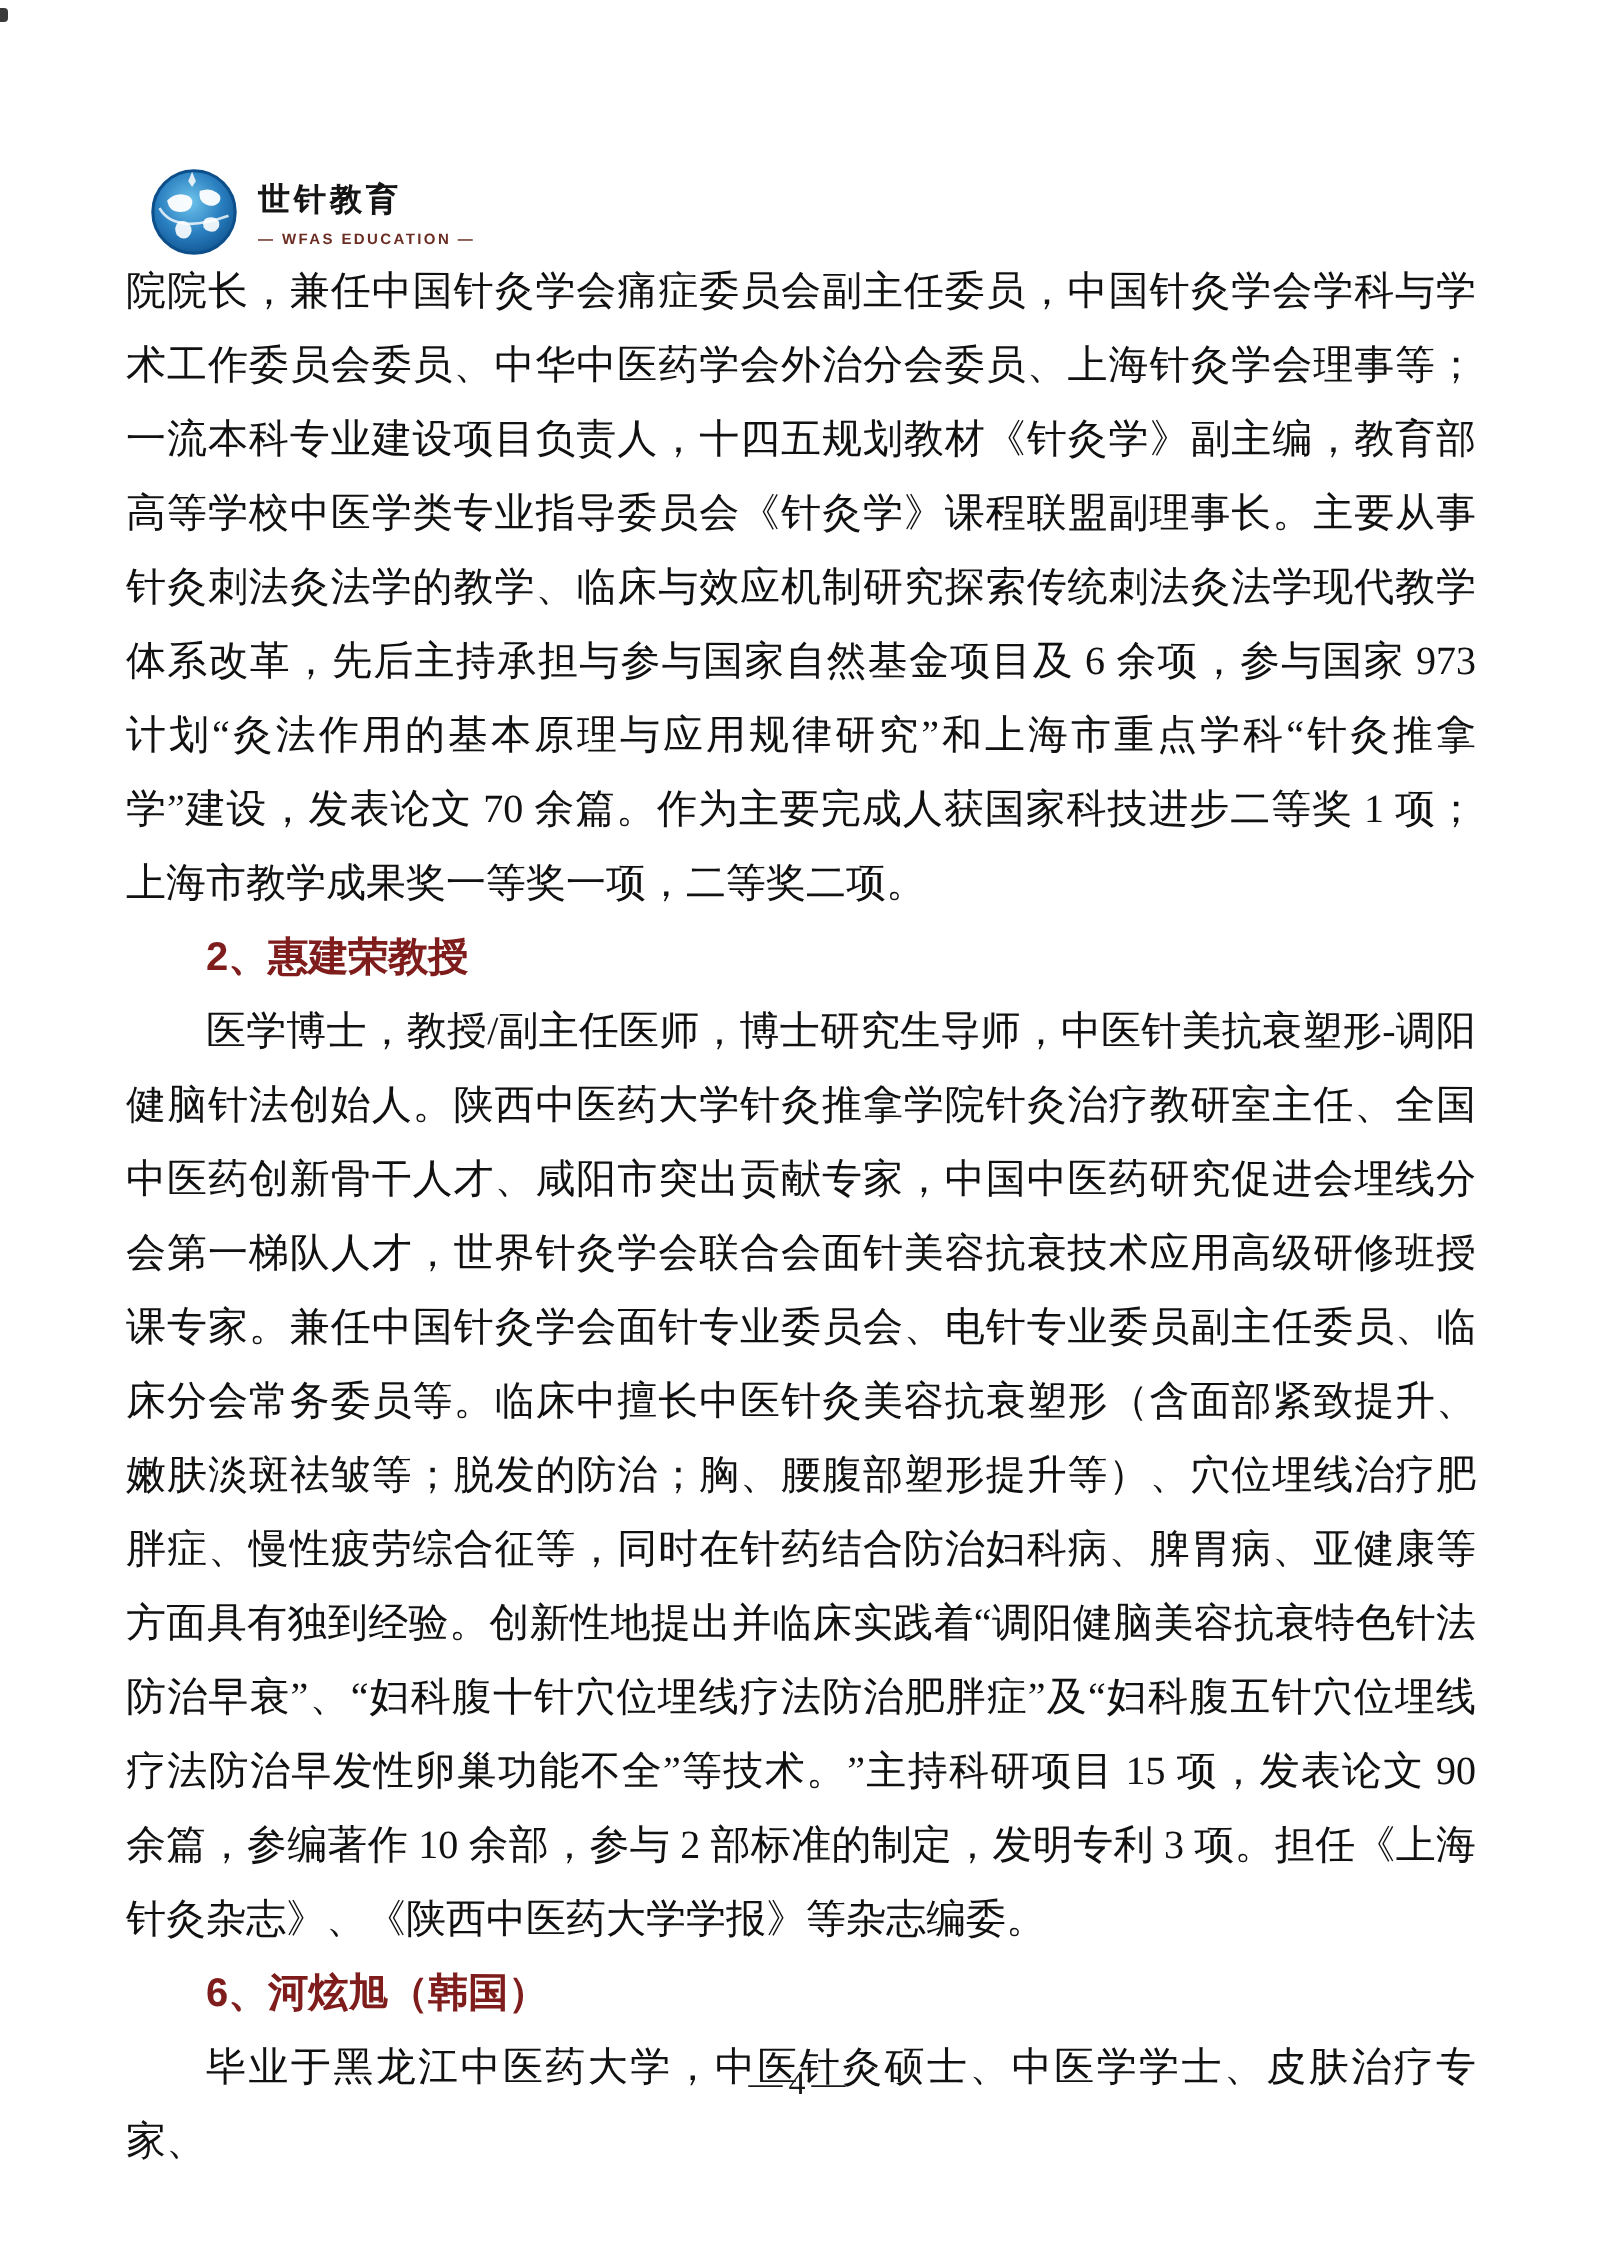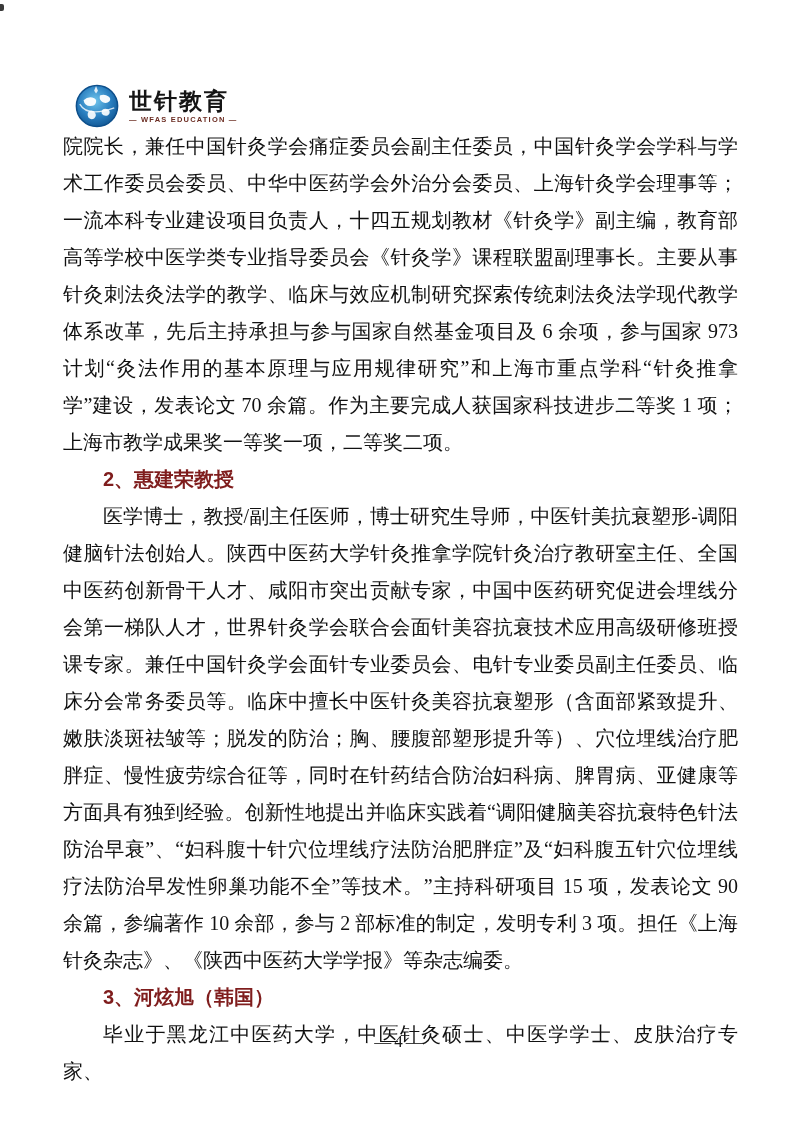--- a/index.html
+++ b/index.html
@@ -38,21 +38,21 @@
     flex: 0 0 auto;
   }
   .logo-text {
     display: flex;
     flex-direction: column;
     justify-content: center;
   }
   .logo-title {
     font-family: "Liberation Sans", sans-serif;
     font-weight: bold;
-    font-size: 23px;
+    font-size: 16px;
     line-height: 26px;
     letter-spacing: 2px;
     color: #151515;
     white-space: nowrap;
   }
   .logo-subtitle {
     font-family: "Liberation Sans", sans-serif;
     font-weight: bold;
     font-size: 7.5px;
     line-height: 10px;
@@ -130,19 +130,19 @@
     <div class="logo-text">
       <div class="logo-title">世针教育</div>
       <div class="logo-subtitle">— WFAS EDUCATION —</div>
     </div>
   </div>
 
   <div class="content">
     <p class="para no-indent">院院长，兼任中国针灸学会痛症委员会副主任委员，中国针灸学会学科与学术工作委员会委员、中华中医药学会外治分会委员、上海针灸学会理事等；一流本科专业建设项目负责人，十四五规划教材《针灸学》副主编，教育部高等学校中医学类专业指导委员会《针灸学》课程联盟副理事长。主要从事针灸刺法灸法学的教学、临床与效应机制研究探索传统刺法灸法学现代教学体系改革，先后主持承担与参与国家自然基金项目及 6 余项，参与国家 973 计划“灸法作用的基本原理与应用规律研究”和上海市重点学科“针灸推拿学”建设，发表论文 70 余篇。作为主要完成人获国家科技进步二等奖 1 项；上海市教学成果奖一等奖一项，二等奖二项。</p>
     <p class="heading">2、惠建荣教授</p>
     <p class="para">医学博士，教授/副主任医师，博士研究生导师，中医针美抗衰塑形-调阳健脑针法创始人。陕西中医药大学针灸推拿学院针灸治疗教研室主任、全国中医药创新骨干人才、咸阳市突出贡献专家，中国中医药研究促进会埋线分会第一梯队人才，世界针灸学会联合会面针美容抗衰技术应用高级研修班授课专家。兼任中国针灸学会面针专业委员会、电针专业委员副主任委员、临床分会常务委员等。临床中擅长中医针灸美容抗衰塑形（含面部紧致提升、嫩肤淡斑祛皱等；脱发的防治；胸、腰腹部塑形提升等）、穴位埋线治疗肥胖症、慢性疲劳综合征等，同时在针药结合防治妇科病、脾胃病、亚健康等方面具有独到经验。创新性地提出并临床实践着“调阳健脑美容抗衰特色针法防治早衰”、“妇科腹十针穴位埋线疗法防治肥胖症”及“妇科腹五针穴位埋线疗法防治早发性卵巢功能不全”等技术。”主持科研项目 15 项，发表论文 90 余篇，参编著作 10 余部，参与 2 部标准的制定，发明专利 3 项。担任《上海针灸杂志》、《陕西中医药大学学报》等杂志编委。</p>
-    <p class="heading">3、河炫旭（韩国）</p>
+    <p class="heading">6、河炫旭（韩国）</p>
     <p class="para">毕业于黑龙江中医药大学，中医针灸硕士、中医学学士、皮肤治疗专家、</p>
   </div>
 
   <div class="footer">—4—</div>
 
 </div>
 
 </body></html>

